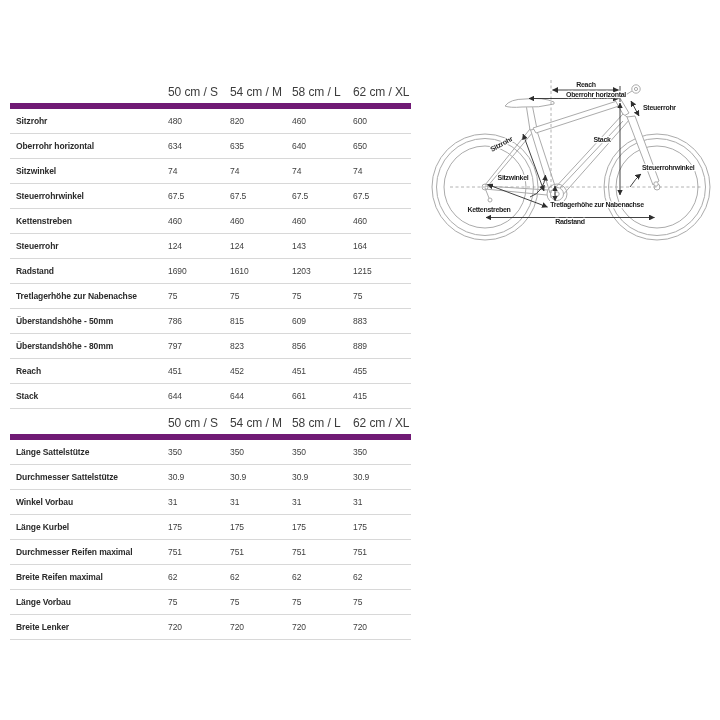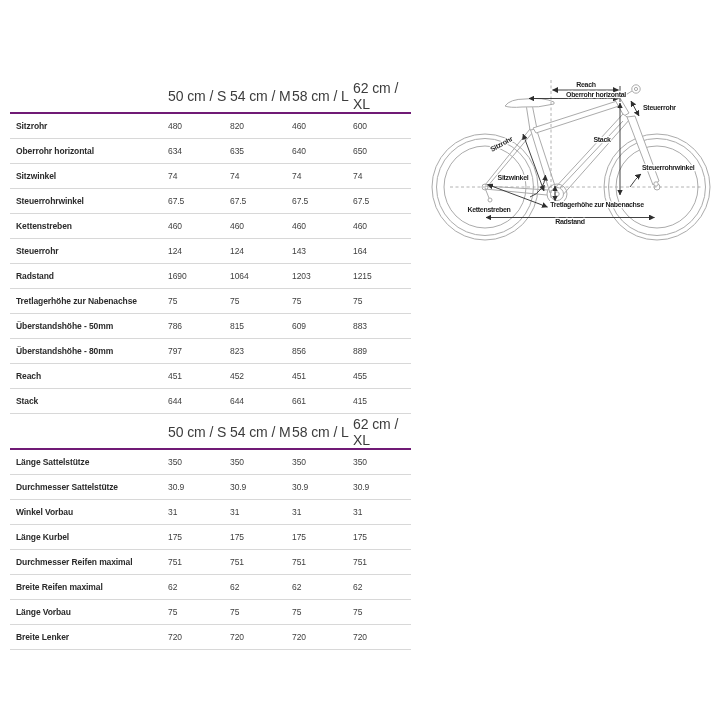--- a/index.html
+++ b/index.html
@@ -8,23 +8,23 @@
     font-family:"Liberation Sans", sans-serif; overflow:hidden;
   }
   .tables-wrap { position:absolute; left:10px; top:80px; width:401px; }
   table.spec { border-collapse:collapse; width:401px; table-layout:fixed; margin:0 0 2px 0; }
   table.spec col.c-label { width:158px; }
   table.spec col.c-1 { width:62px; }
   table.spec col.c-2 { width:62px; }
   table.spec col.c-3 { width:61px; }
   table.spec col.c-4 { width:58px; }
   table.spec thead th {
-    height:23px; font-size:14px; font-weight:400; color:#3c3c3c;
+    height:23px; font-size:12px; font-weight:400; color:#3c3c3c;
     text-align:left; vertical-align:middle; padding:0;
-    border-bottom:2px solid #701a75; letter-spacing:-0.1px;
+    border-bottom:6px solid #701a75; letter-spacing:-0.1px;
   }
   table.spec tbody th {
     height:24px; font-size:8.5px; font-weight:700; color:#2b2b2b;
     text-align:left; vertical-align:middle; padding:0 0 0 6px;
     border-bottom:1px solid #d8d8d8; letter-spacing:-0.1px;
   }
   table.spec tbody td {
     height:24px; font-size:8.5px; font-weight:400; color:#3e3e3e;
     text-align:left; vertical-align:middle; padding:0;
     border-bottom:1px solid #d8d8d8; letter-spacing:-0.1px;
@@ -103,21 +103,21 @@
           <tr>
             <th>Steuerrohr</th>
             <td>124</td>
             <td>124</td>
             <td>143</td>
             <td>164</td>
           </tr>
           <tr>
             <th>Radstand</th>
             <td>1690</td>
-            <td>1064</td>
+            <td>1610</td>
             <td>1203</td>
             <td>1215</td>
           </tr>
           <tr>
             <th>Tretlagerhöhe zur Nabenachse</th>
             <td>75</td>
             <td>75</td>
             <td>75</td>
             <td>75</td>
           </tr>

